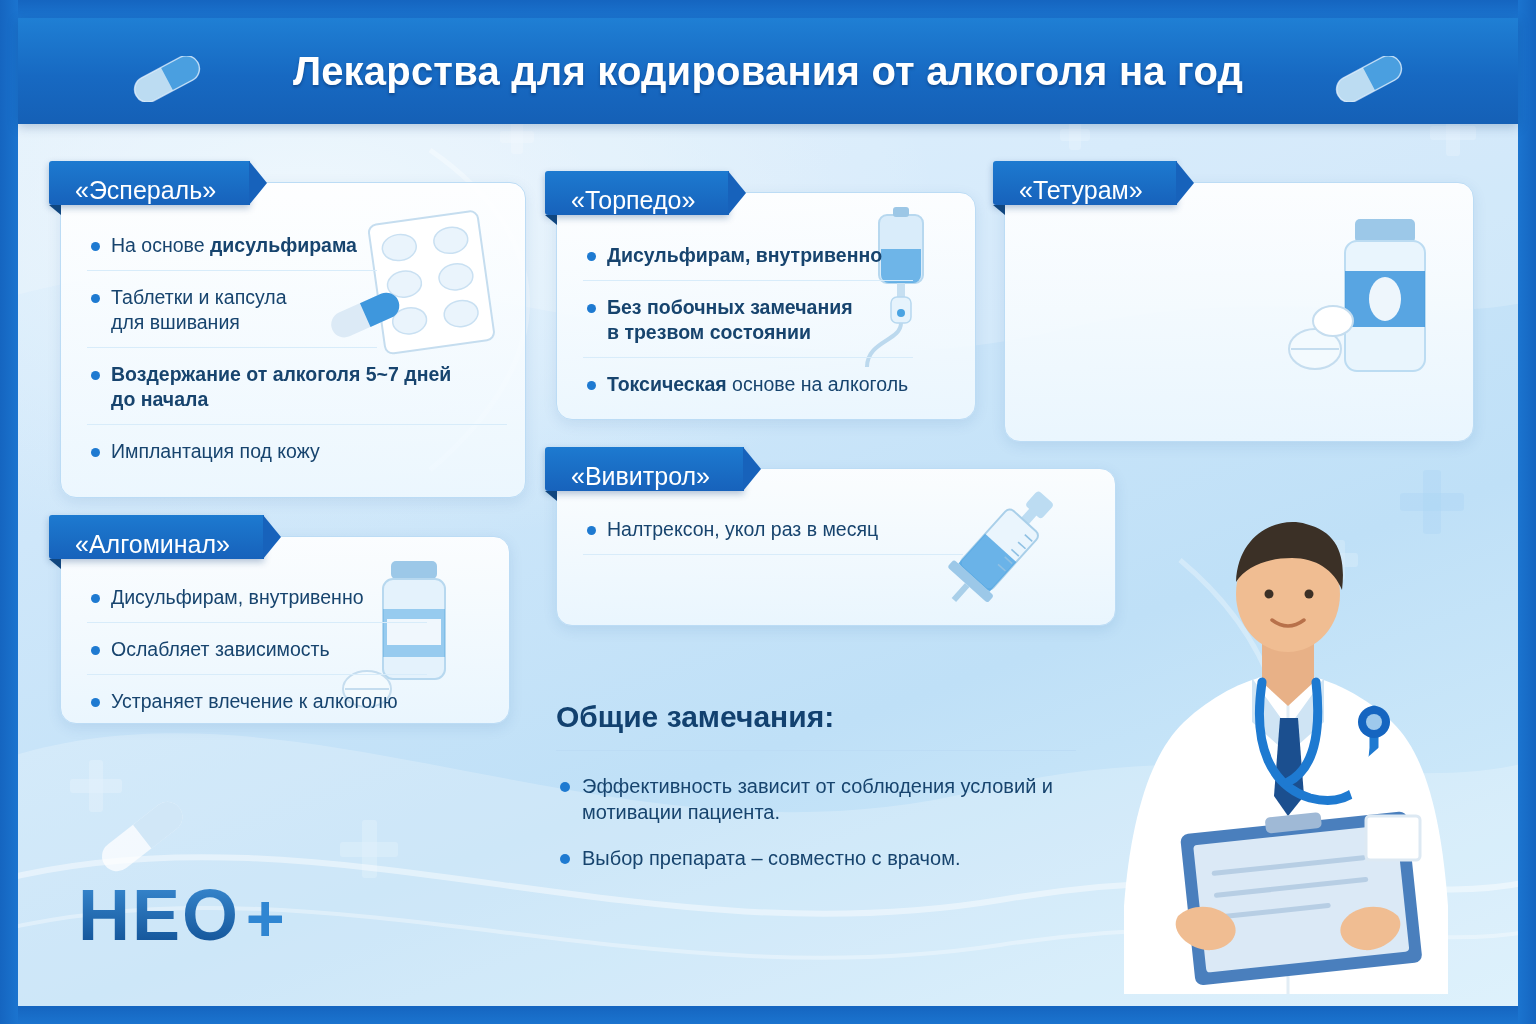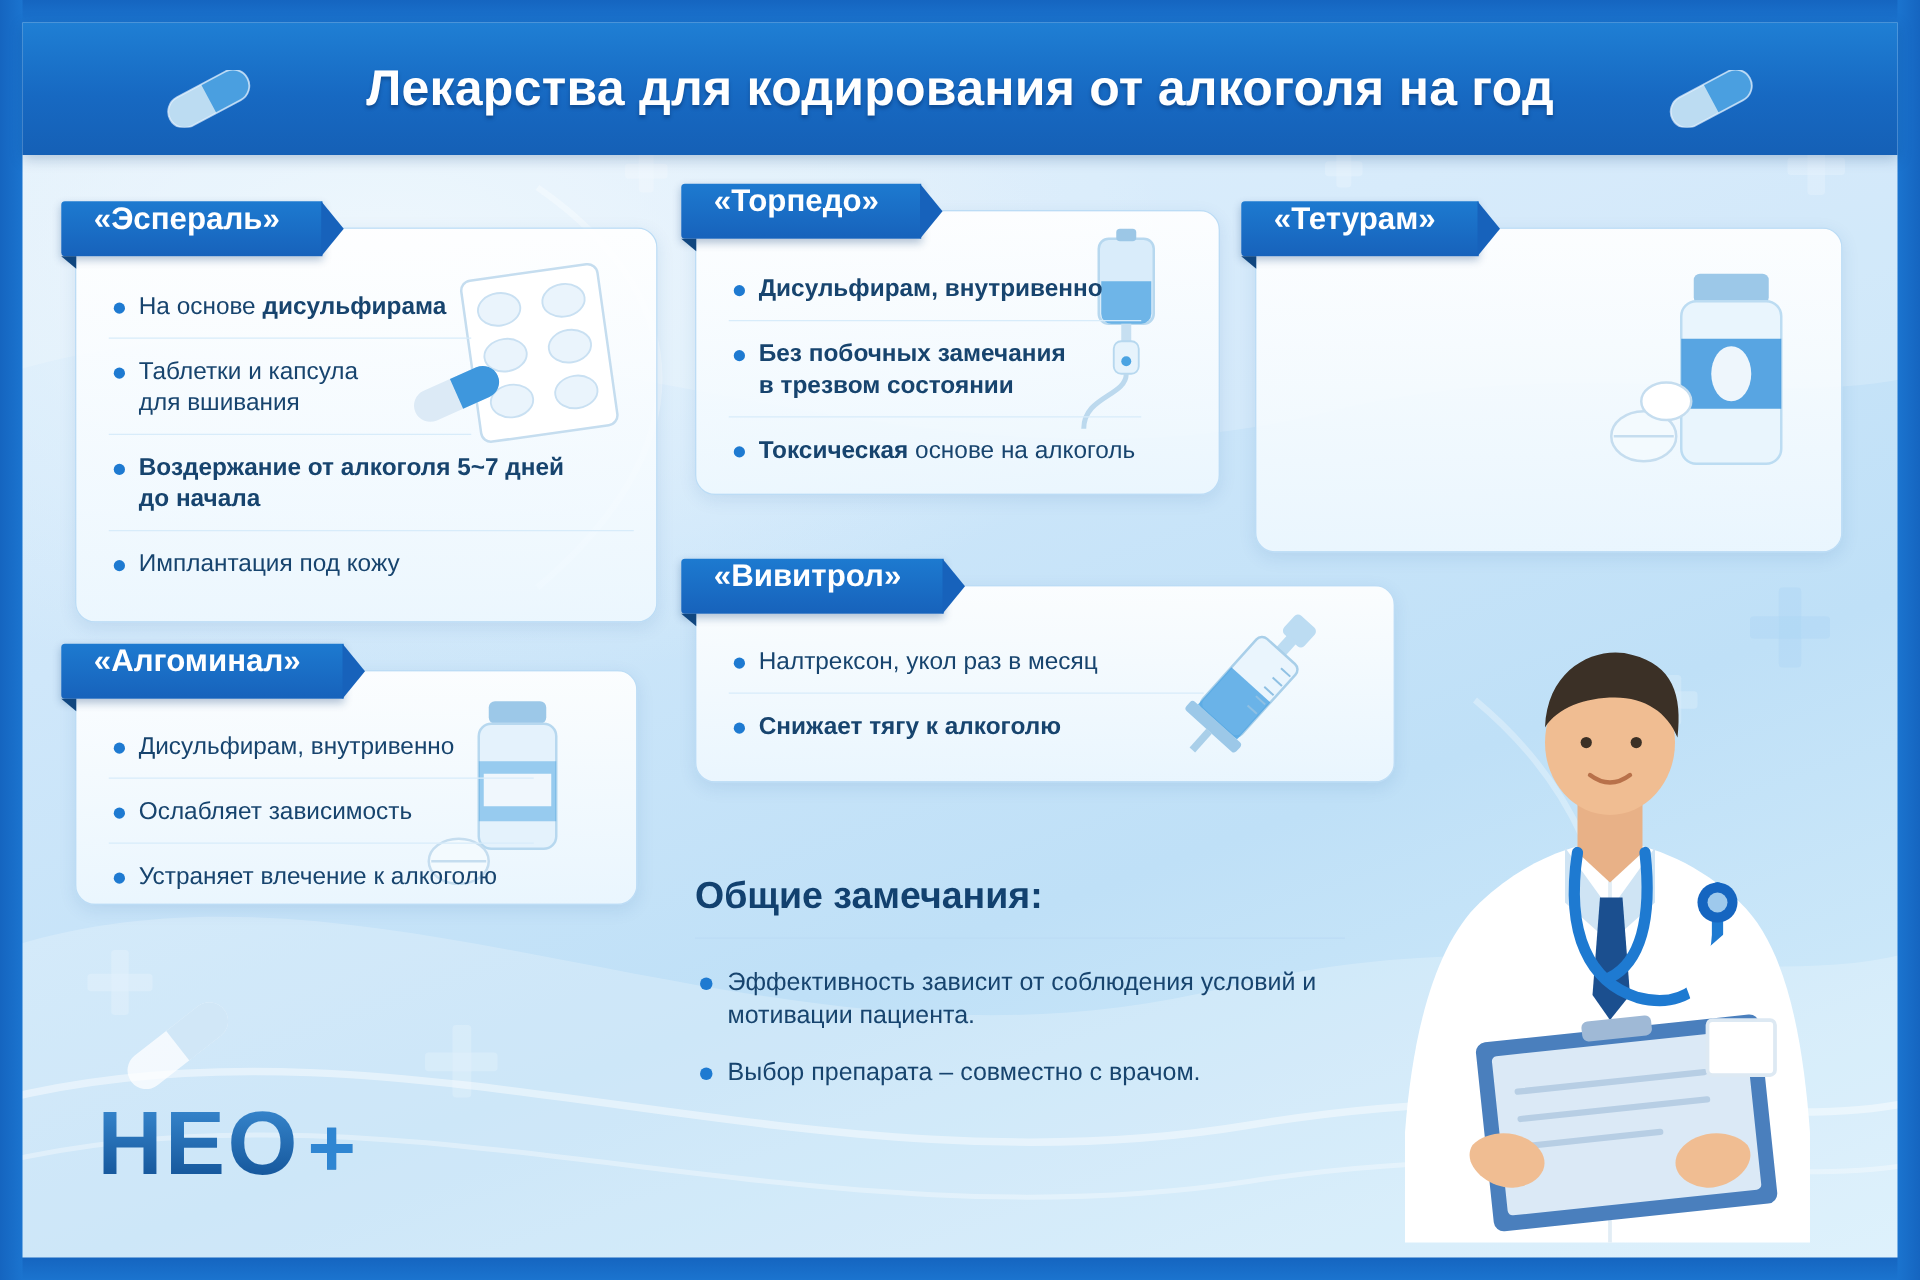--- a/index.html
+++ b/index.html
@@ -65,22 +65,22 @@
     box-shadow: 0 4px 14px rgba(20,80,150,.10);
   }
   .ribbon {
     position: absolute;
     left: -12px;
     top: -22px;
     height: 44px;
     background: linear-gradient(180deg,#1d7ad0,#1762bb);
     color: #fff;
     font-size: 25px;
-    font-weight: bold;
-    display: flex; align-items: flex-start;
+    font-weight: normal;
+    display: flex; align-items: flex-end;
     padding: 0 34px 0 26px;
     border-radius: 3px 0 0 3px;
     box-shadow: 0 3px 7px rgba(10,60,120,.30);
     white-space: nowrap;
   }
   .ribbon::after {
     content: "";
     position: absolute; right: -17px; top: 0;
     border-top: 22px solid transparent;
     border-bottom: 22px solid transparent;
@@ -239,21 +239,21 @@
       <li class="sep" style="width:420px;">
         <span class="b">Воздержание от алкоголя 5~7 дней</span><br>
         <span class="b">до начала</span>
       </li>
       <li style="width:420px;">
         <span>Имплантация под кожу</span>
       </li>
     </ul>
   </div>
 
-  <div class="card" style="left:556px;top:168px;width:420px;height:228px;padding-left:23px;">
+  <div class="card" style="left:556px;top:192px;width:420px;height:228px;padding-left:23px;">
     <div class="ribbon">
       <span>«Торпедо»</span>
     </div>
     <svg class="illus" style="right:8px;top:8px;" width="140" height="180" viewBox="0 0 140 180">
       <rect x="52" y="14" width="44" height="68" rx="8" fill="#d9ecfa" stroke="#b7d8ef" stroke-width="2"></rect>
       <path d="M54,48 h40 v26 a8,8 0 0 1 -8,8 h-24 a8,8 0 0 1 -8,-8 z" fill="#4aa3e2" opacity=".75"></path>
       <rect x="66" y="6" width="16" height="10" rx="3" fill="#9cc7e6"></rect>
       <rect x="70" y="82" width="8" height="14" fill="#c6dff1"></rect>
       <rect x="64" y="96" width="20" height="26" rx="6" fill="#e6f3fc" stroke="#b7d8ef" stroke-width="1.5"></rect>
       <path d="M74,122 C74,140 40,140 40,166" stroke="#bcd9ee" stroke-width="4" fill="none"></path>
@@ -308,23 +308,20 @@
             <path d="M96,88 h10"></path>
         </g>
         <rect x="60" y="114" width="54" height="10" rx="3" fill="#9cc8e8"></rect>
         <rect x="84" y="124" width="6" height="20" fill="#a9cfe9"></rect>
       </g>
     </svg>
     <ul class="bullets" style="position:absolute;left:26px;top:48px;width:380px;">
       <li class="sep">
         <span>Налтрексон, укол раз в месяц</span>
       </li>
-      <li>
-        <span class="b">Снижает тягу к алкоголю</span>
-      </li>
     </ul>
   </div>
 
   <div class="card" style="left:60px;top:536px;width:450px;height:188px;">
     <div class="ribbon">
       <span>«Алгоминал»</span>
     </div>
     <svg class="illus" style="right:10px;top:10px;" width="160" height="170" viewBox="0 0 160 170">
       <rect x="52" y="14" width="46" height="18" rx="5" fill="#9cc8e8"></rect>
       <rect x="44" y="32" width="62" height="100" rx="10" fill="#e4f2fc" stroke="#b7d8ef" stroke-width="2"></rect>

